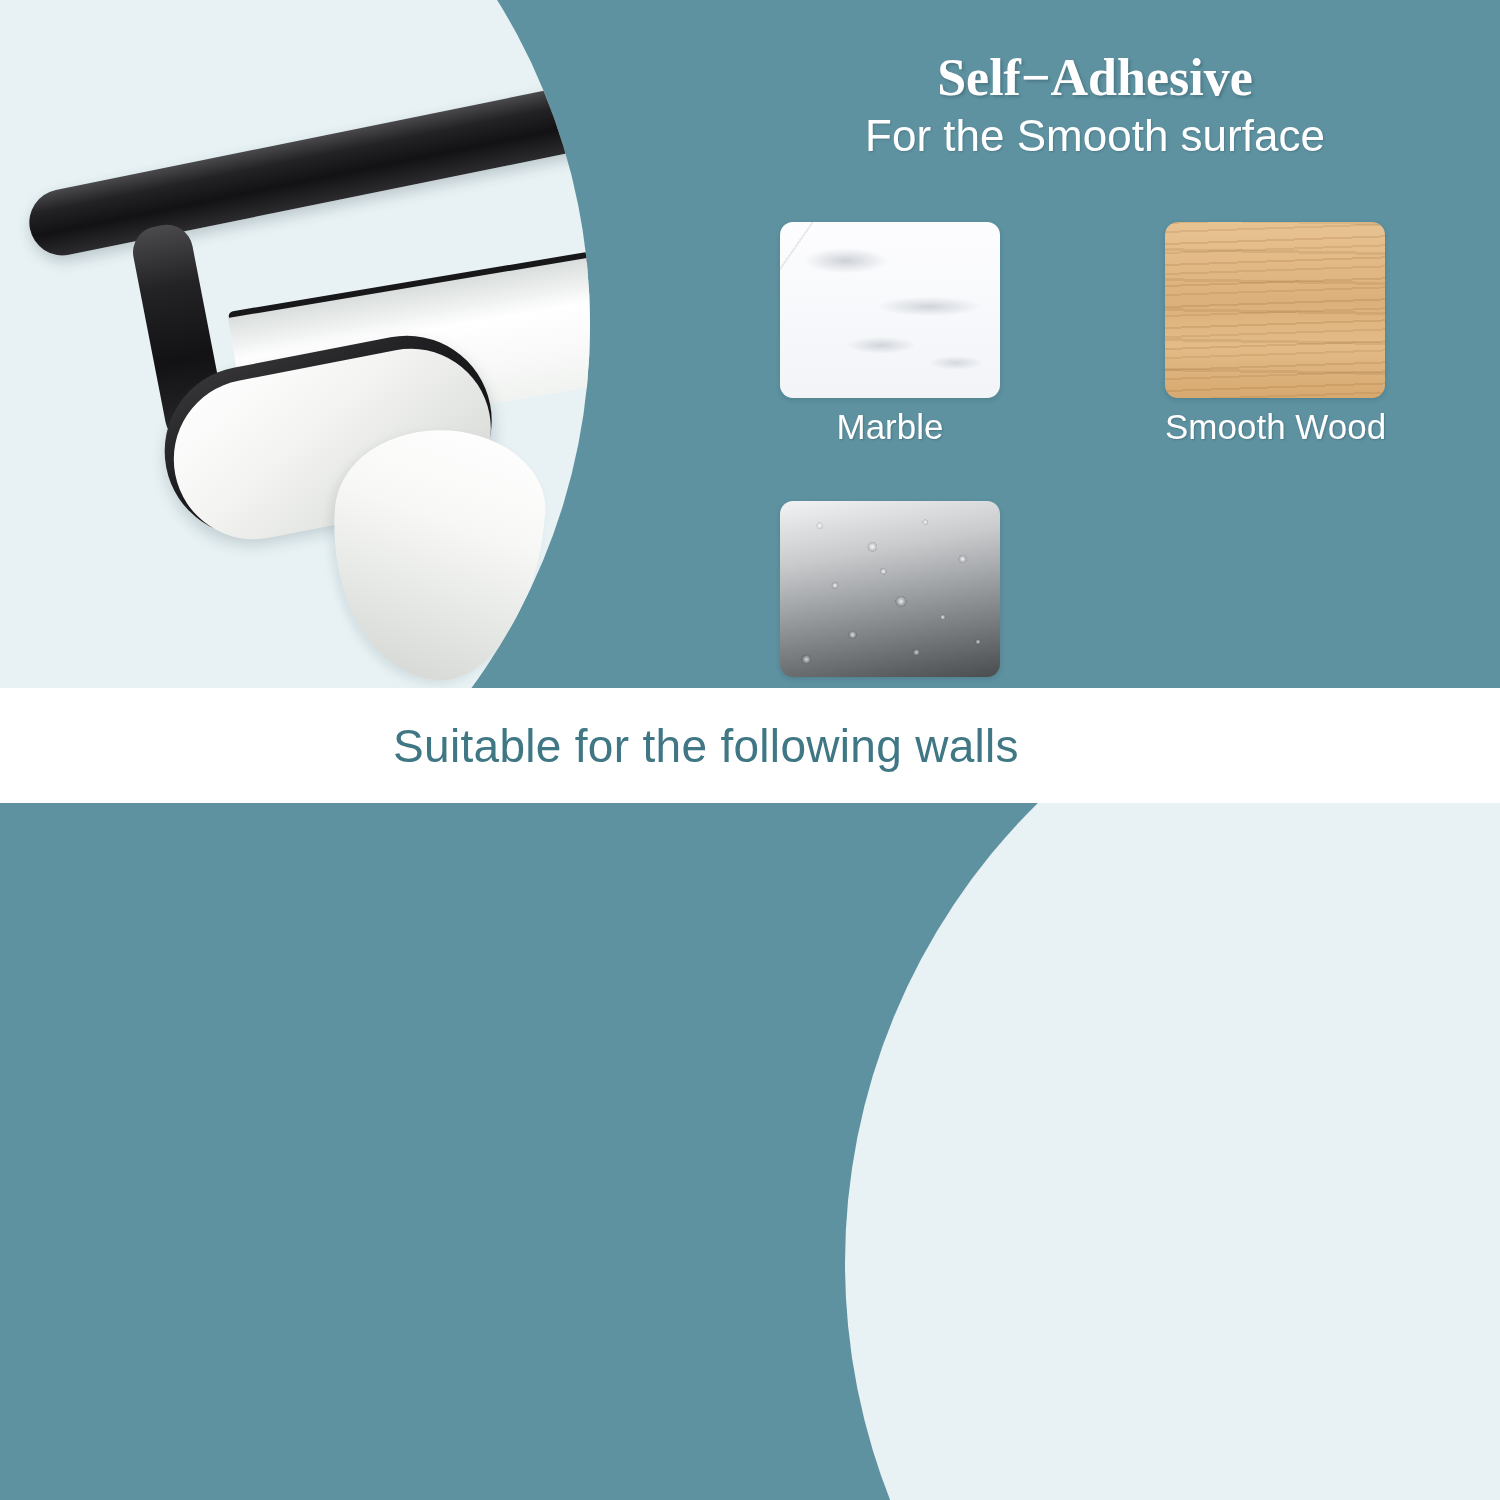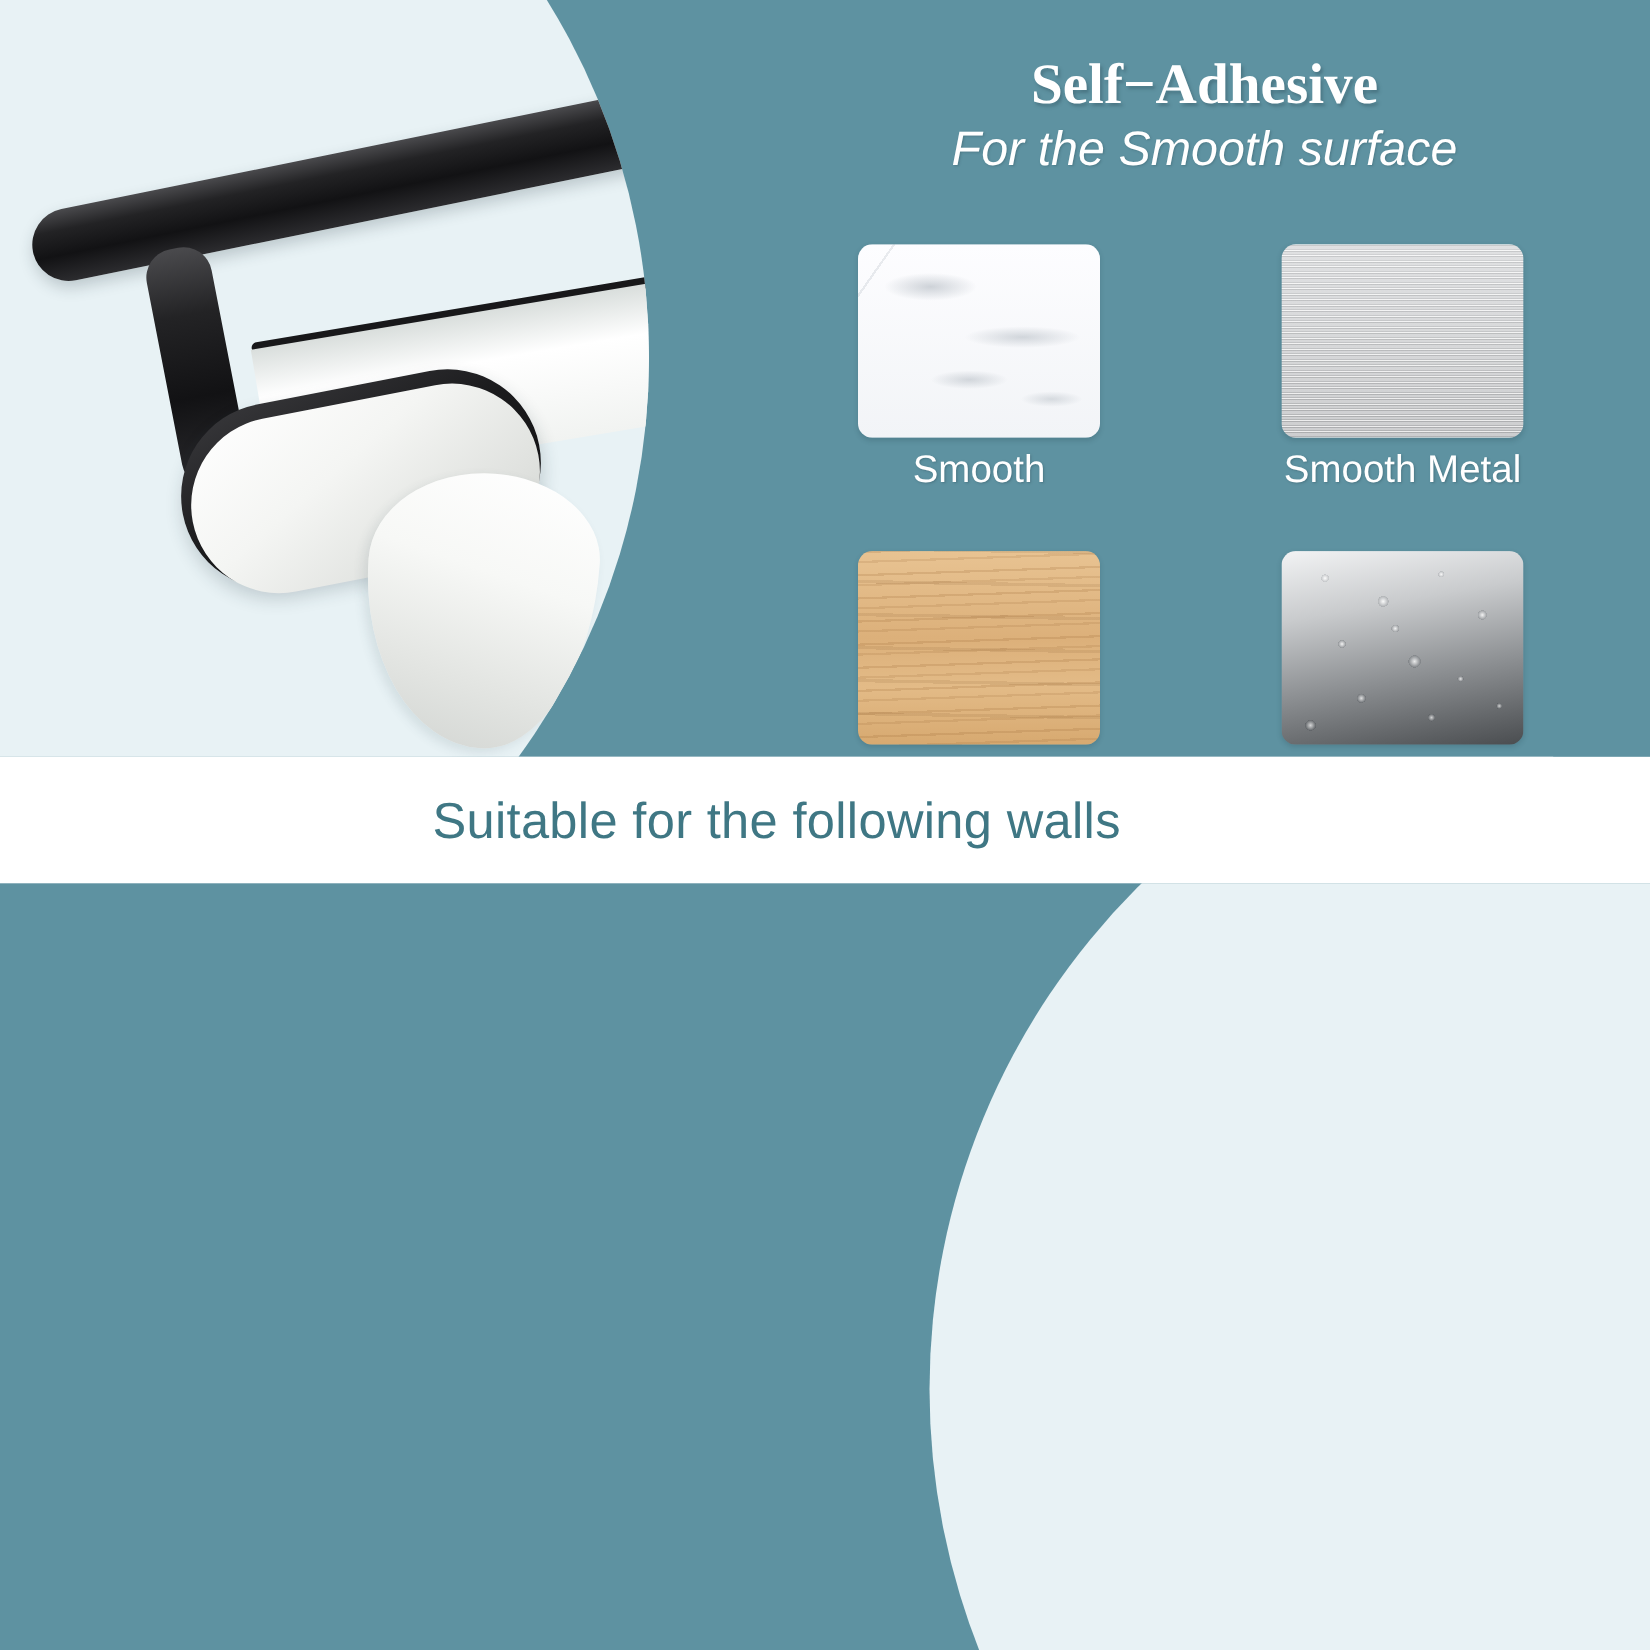--- a/index.html
+++ b/index.html
@@ -93,21 +93,20 @@
     font-size: 52px;
     line-height: 1.08;
     text-shadow: 2px 2px 3px rgba(40,70,80,.35);
     margin: 0;
   }
   .sub1 {
     font-size: 44px;
     line-height: 1.18;
     margin: 4px 0 0 0;
     text-shadow: 1px 1px 2px rgba(40,70,80,.3);
-    font-style: italic;
   }
   .sub2 {
     font-size: 38px;
     line-height: 1.2;
     margin: 6px 0 0 0;
     text-shadow: 1px 1px 2px rgba(40,70,80,.3);
   }
 
   
   .swatch-grid {
@@ -273,27 +272,23 @@
 
     <div class="heading-block" id="adhesive-headings">
       <p class="title-serif">Self−Adhesive</p>
       <p class="sub1">For the Smooth surface</p>
     </div>
 
     <div class="swatch-grid" id="adhesive-swatches">
 
       <div class="swatch-cell">
         <div class="swatch-tile tex-marble"></div>
-        <span class="swatch-label">Smooth</span>
-      </div>
-
-      <div class="swatch-cell">
-        <div class="swatch-tile tex-metal"></div>
-        <span class="swatch-label">Smooth Metal</span>
-      </div>
+        <span class="swatch-label">Marble</span>
+      </div>
+
 
       <div class="swatch-cell">
         <div class="swatch-tile tex-wood"></div>
         <span class="swatch-label">Smooth Wood</span>
       </div>
 
       <div class="swatch-cell">
         <div class="swatch-tile tex-glass"></div>
         <span class="swatch-label">Glass</span>
       </div>

